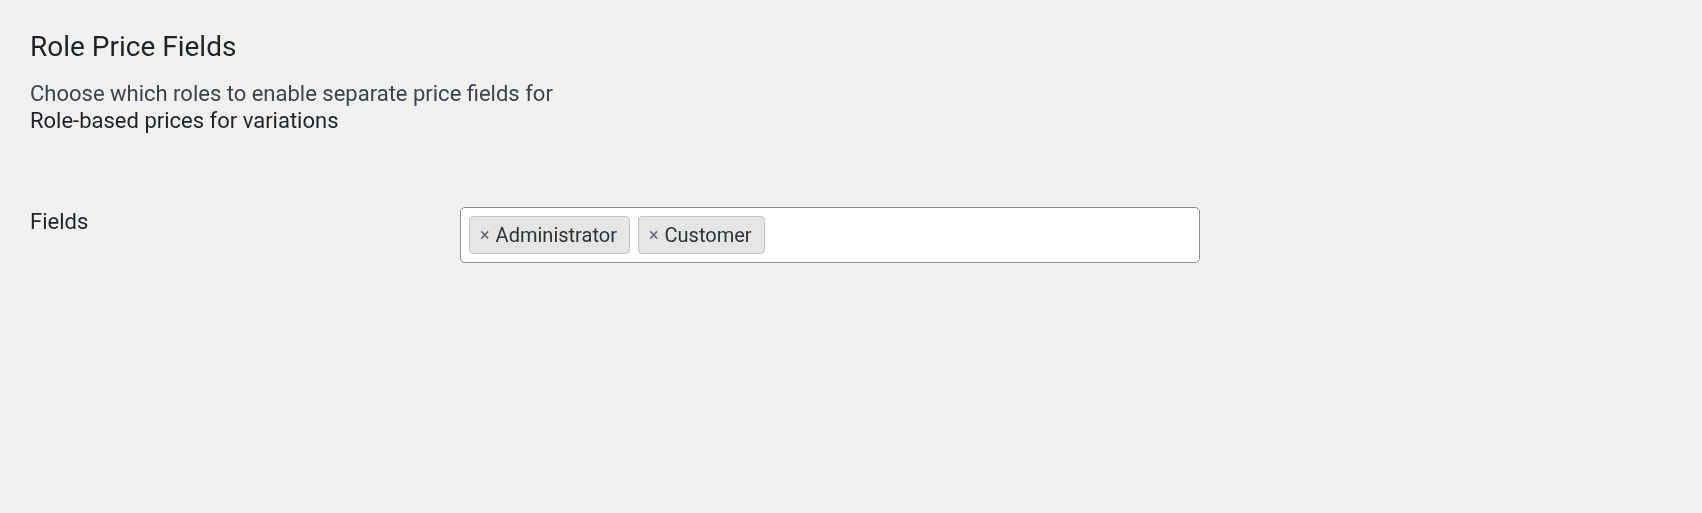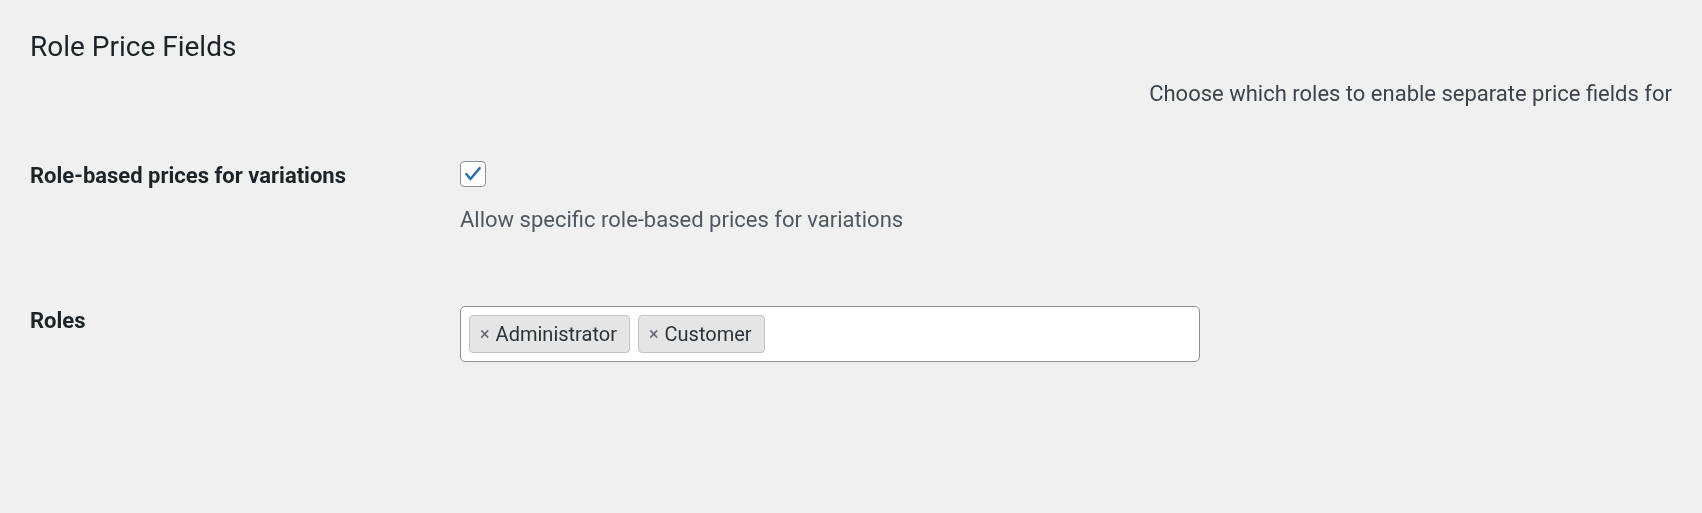--- a/index.html
+++ b/index.html
@@ -12,37 +12,35 @@
   }
   h2.section-title {
     font-size: 28px;
     font-weight: 400;
     color: #1d2327;
     margin-bottom: 18px;
   }
   p.section-desc {
     font-size: 22px;
     color: #3c434a;
-    margin-bottom: 55px;
-    text-align: right;
   }
   .form-row {
     display: flex;
     align-items: flex-start;
     margin-bottom: 70px;
   }
   .form-row:last-child { margin-bottom: 0; }
   .form-label-col {
     width: 430px;
     flex-shrink: 0;
     padding-right: 20px;
   }
   .form-label {
     font-size: 22px;
-    font-weight: 700;
+    font-weight: 400;
     color: #1d2327;
     line-height: 1.4;
     display: block;
   }
   .form-control-col {
     flex: 1;
   }
   .checkbox-wrap {
     display: inline-flex;
     align-items: center;
@@ -99,33 +97,25 @@
 </head>
 <body>
 
 <h2 class="section-title">Role Price Fields</h2>
 <p class="section-desc">Choose which roles to enable separate price fields for</p>
 
 <div class="form-row">
   <div class="form-label-col">
     <label class="form-label">Role-based prices for variations</label>
   </div>
-  <div class="form-control-col">
-    <span class="checkbox-wrap">
-      <svg viewBox="0 0 24 24">
-        <path d="M4 12 L9 18 L20 5" fill="none" stroke="#2271b1" stroke-width="3" stroke-linecap="round" stroke-linejoin="round"></path>
-      </svg>
-    </span>
-    <div class="field-desc">Allow specific role-based prices for variations</div>
-  </div>
 </div>
 
 <div class="form-row">
   <div class="form-label-col">
-    <label class="form-label">Roles</label>
+    <label class="form-label">Fields</label>
   </div>
   <div class="form-control-col">
     <div class="multiselect" id="roles-select">
         <span class="tag">
           <span class="tag-x">×</span>
           <span>Administrator</span>
         </span>
         <span class="tag">
           <span class="tag-x">×</span>
           <span>Customer</span>

